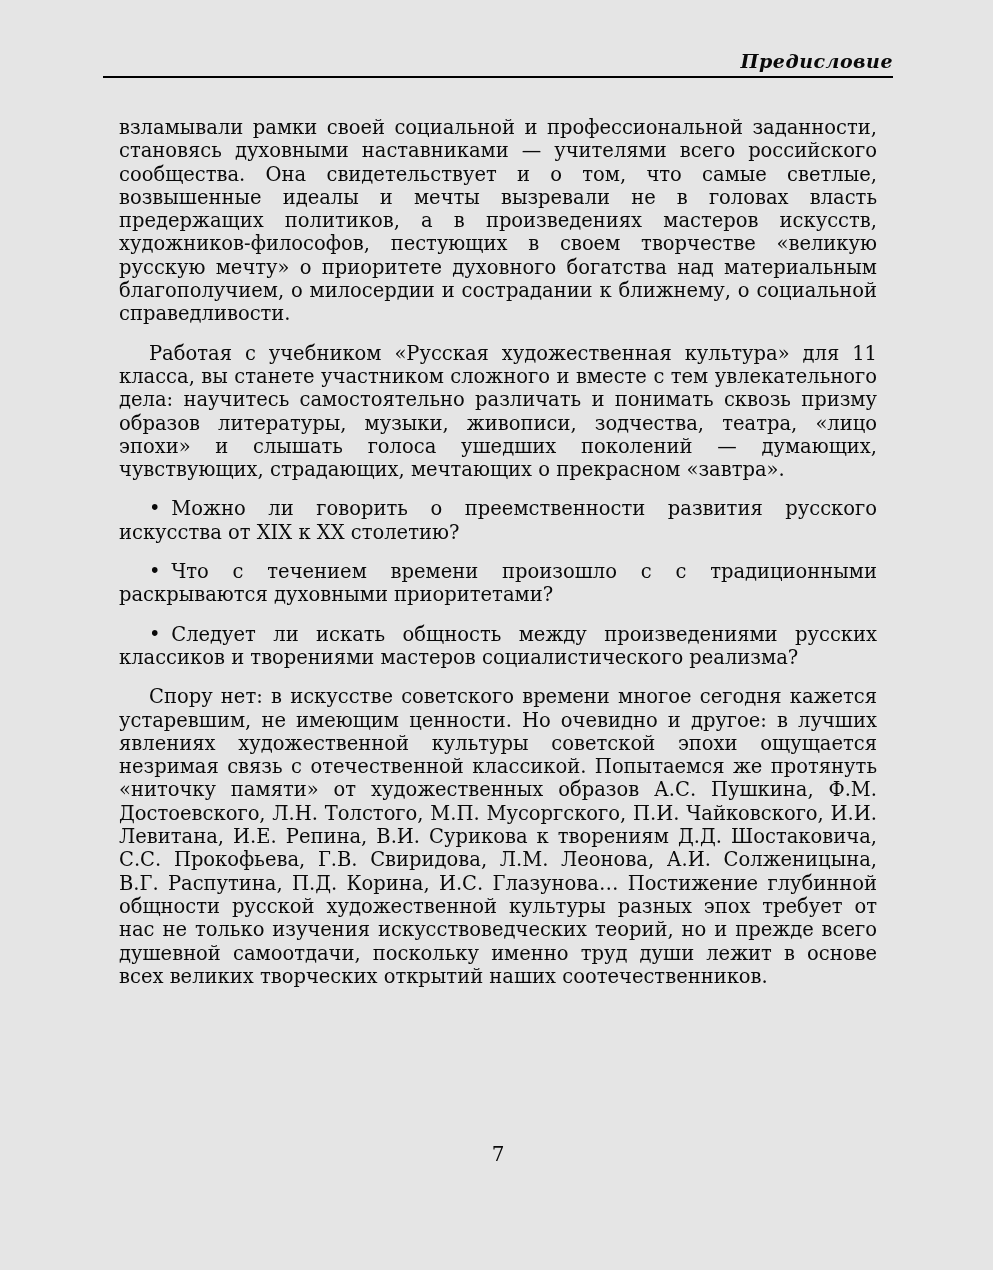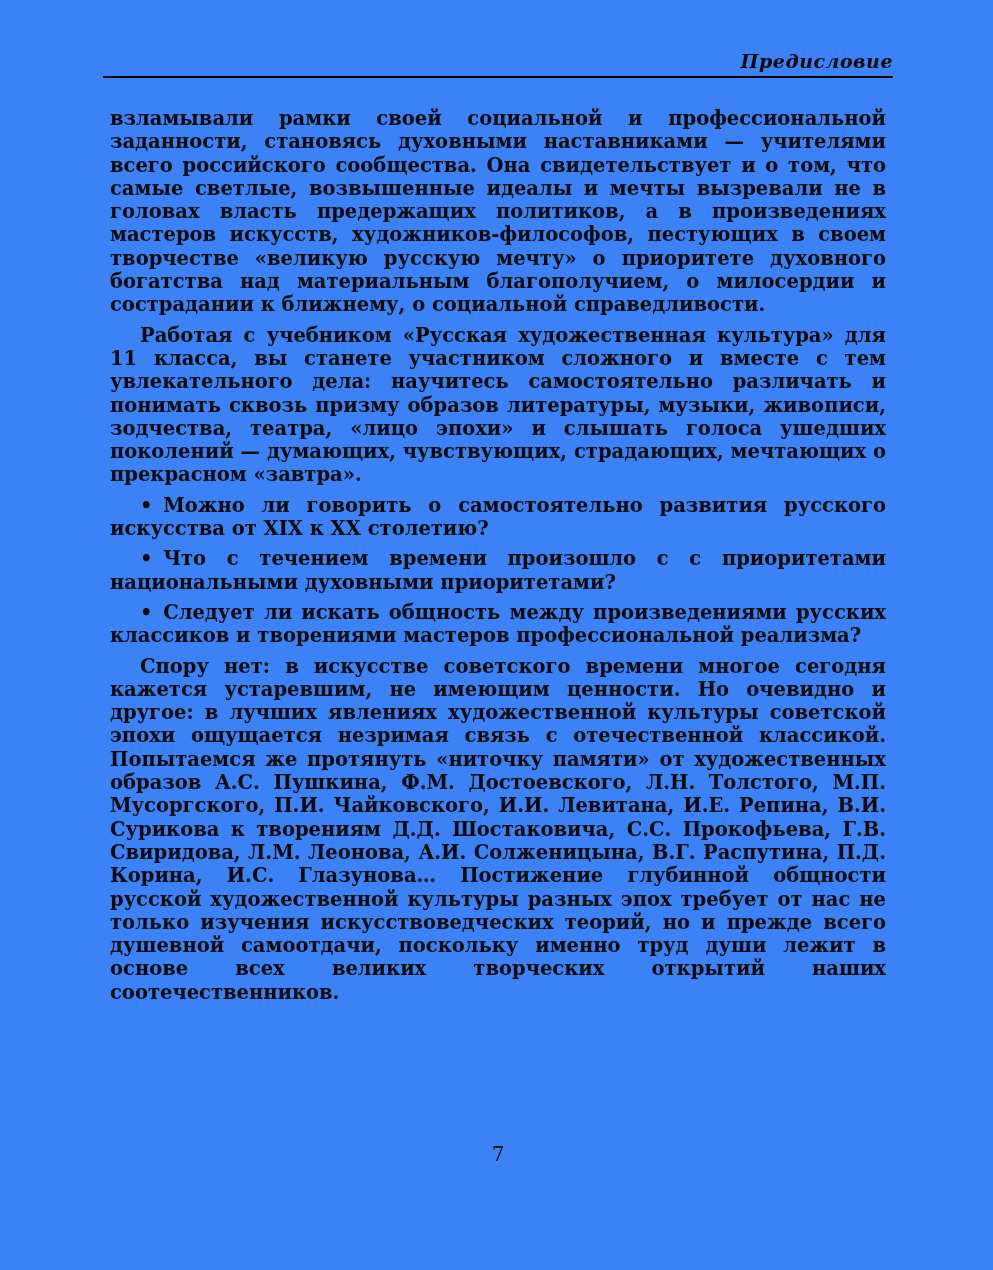--- a/index.html
+++ b/index.html
@@ -4,21 +4,21 @@
 <style>
   html, body {
     margin: 0;
     padding: 0;
     background: #ffffff;
   }
   .page {
     position: relative;
     width: 993px;
     height: 1270px;
-    background: #3b82f6;
+    background: #e5e5e5;
     color: #0a0a0a;
     font-family: "DejaVu Serif", "Liberation Serif", serif;
     overflow: hidden;
   }
   .running-head {
     position: absolute;
     top: 50px;
     left: 103px;
     width: 790px;
     text-align: right;
@@ -42,23 +42,22 @@
     top: 100px;
     left: 103px;
     width: 790px;
     font-size: 19.5px;
     line-height: 23.3px;
     text-align: justify;
     hyphens: auto;
     -webkit-hyphens: auto;
   }
   .para {
-    margin: 7px;
+    margin: 16px;
     text-indent: 30px;
-    font-weight: bold;
   }
   .para.no-indent {
     text-indent: 0;
   }
   .bullet-mark {
     margin-right: 0.55em;
   }
   .folio {
     position: absolute;
     top: 1142px;
@@ -77,25 +76,25 @@
 
   <hr class="head-rule">
 
   <div class="body-text" lang="ru">
 
     <p class="para no-indent">взламывали рамки своей социальной и профессиональной заданности, становясь духовными наставниками — учителями всего российского сообщества. Она свидетельствует и о том, что самые светлые, возвышенные идеалы и мечты вызревали не в головах власть предержащих политиков, а в произведениях мастеров искусств, художников-философов, пестующих в своем творчестве «великую русскую мечту» о приоритете духовного богатства над материальным благополучием, о милосердии и сострадании к ближнему, о социальной справедливости.</p>
 
     <p class="para">Работая с учебником «Русская художественная культура» для 11 класса, вы станете участником сложного и вместе с тем увлекательного дела: научитесь самостоятельно различать и понимать сквозь призму образов литературы, музыки, живописи, зодчества, театра, «лицо эпохи» и слышать голоса ушедших поколений — думающих, чувствующих, страдающих, мечтающих о прекрасном «завтра».</p>
 
 
-    <p class="para"><span class="bullet-mark">•</span><span>Можно ли говорить о самостоятельно развития русского искусства от XIX к XX столетию?</span></p>
+    <p class="para"><span class="bullet-mark">•</span><span>Можно ли говорить о преемственности развития русского искусства от XIX к XX столетию?</span></p>
 
-    <p class="para"><span class="bullet-mark">•</span><span>Что с течением времени произошло с с приоритетами национальными духовными приоритетами?</span></p>
+    <p class="para"><span class="bullet-mark">•</span><span>Что с течением времени произошло с с традиционными раскрываются духовными приоритетами?</span></p>
 
-    <p class="para"><span class="bullet-mark">•</span><span>Следует ли искать общность между произведениями русских классиков и творениями мастеров профессиональной реализма?</span></p>
+    <p class="para"><span class="bullet-mark">•</span><span>Следует ли искать общность между произведениями русских классиков и творениями мастеров социалистического реализма?</span></p>
 
     <p class="para">Спору нет: в искусстве советского времени многое сегодня кажется устаревшим, не имеющим ценности. Но очевидно и другое: в лучших явлениях художественной культуры советской эпохи ощущается незримая связь с отечественной классикой. Попытаемся же протянуть «ниточку памяти» от художественных образов А.С. Пушкина, Ф.М. Достоевского, Л.Н. Толстого, М.П. Мусоргского, П.И. Чайковского, И.И. Левитана, И.Е. Репина, В.И. Сурикова к творениям Д.Д. Шостаковича, С.С. Прокофьева, Г.В. Свиридова, Л.М. Леонова, А.И. Солженицына, В.Г. Распутина, П.Д. Корина, И.С. Глазунова… Постижение глубинной общности русской художественной культуры разных эпох требует от нас не только изучения искусствоведческих теорий, но и прежде всего душевной самоотдачи, поскольку именно труд души лежит в основе всех великих творческих открытий наших соотечественников.</p>
 
 
   </div>
 
   <div class="folio">7</div>
 
 </div>
 

